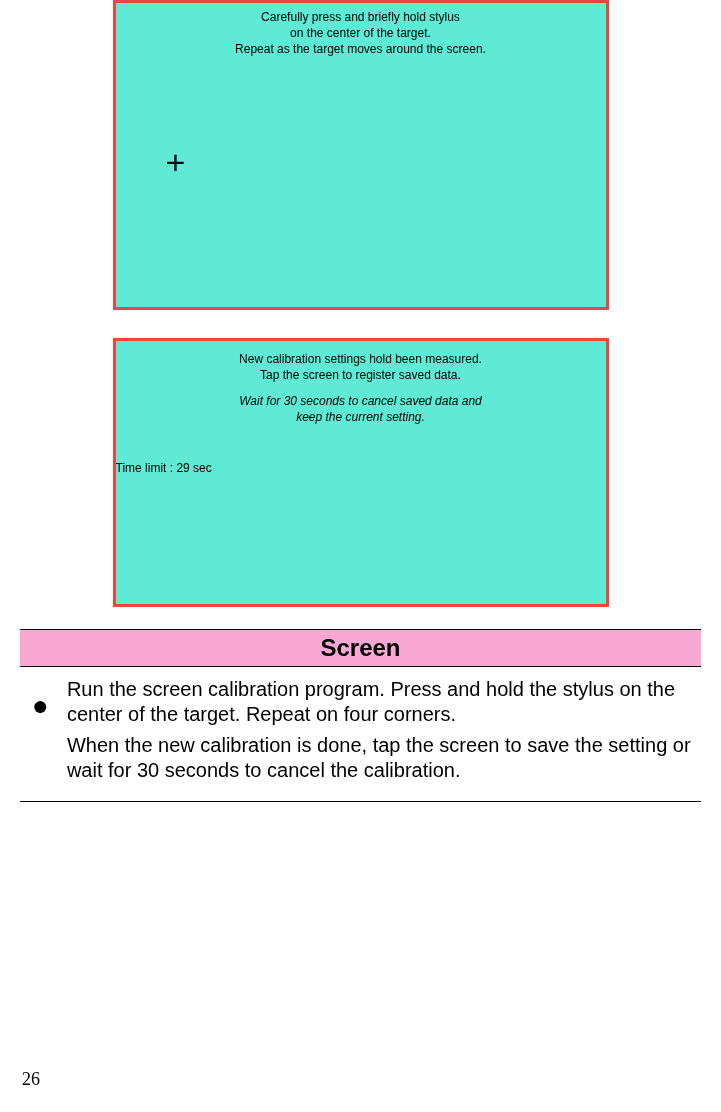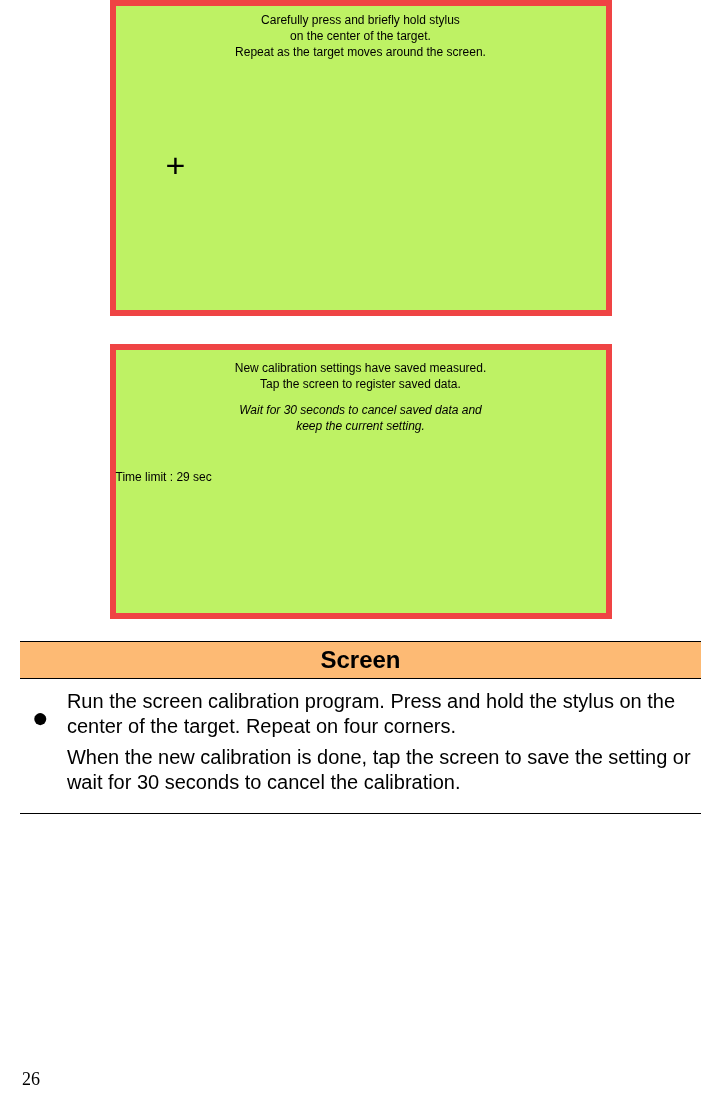--- a/index.html
+++ b/index.html
@@ -10,22 +10,22 @@
     font-family: Verdana, Arial, sans-serif;
     background: #fff;
     color: #000;
     position: relative;
   }
   .page {
     padding: 0 20px 0 20px;
     box-sizing: border-box;
   }
   .screenshot {
-    border: 6px solid #ef4444;
-    background: #bef264;
+    border: 3px solid #ef4444;
+    background: #5eead4;
     margin-left: auto;
     margin-right: auto;
   }
   .screenshot1 {
     width: 490px;
     height: 304px;
     position: relative;
     margin-top: 0;
   }
   .screenshot1 .instr {
@@ -64,21 +64,21 @@
   }
   .screenshot2 .timer {
     text-align: left;
     font-size: 12px;
     padding-top: 36px;
   }
   .section {
     margin-top: 22px;
   }
   .section-title {
-    background: #fdba74;
+    background: #f9a8d4;
     border-top: 1.5px solid #000;
     border-bottom: 1.5px solid #000;
     text-align: center;
     font-weight: bold;
     font-size: 24px;
     padding: 4px 12px;
   }
   .section-body {
     display: flex;
     align-items: flex-start;
@@ -116,21 +116,21 @@
     <div class="instr">
       <div>Carefully press and briefly hold stylus</div>
       <div>on the center of the target.</div>
       <div>Repeat as the target moves around the screen.</div>
     </div>
     <div class="crosshair">+</div>
   </div>
 
   <div class="screenshot screenshot2">
     <div class="block1">
-      <div>New calibration settings have saved measured.</div>
+      <div>New calibration settings hold been measured.</div>
       <div>Tap the screen to register saved data.</div>
     </div>
     <div class="block2">
       <div>Wait for 30 seconds to cancel saved data and</div>
       <div>keep the current setting.</div>
     </div>
     <div class="timer">Time limit : 29 sec</div>
   </div>
 
   <div class="section">

